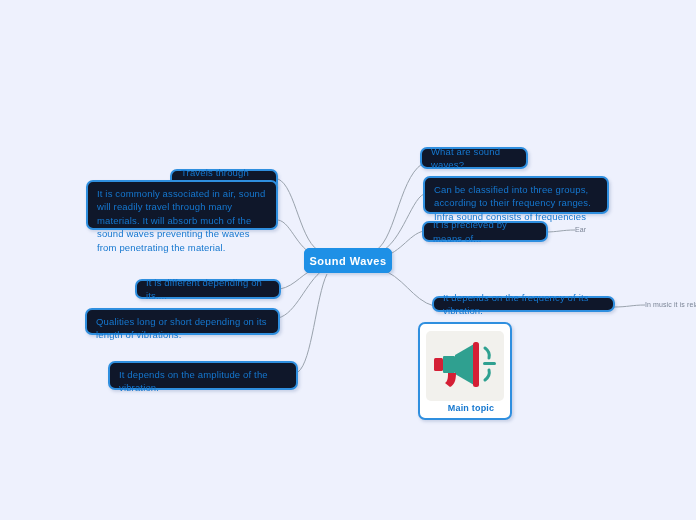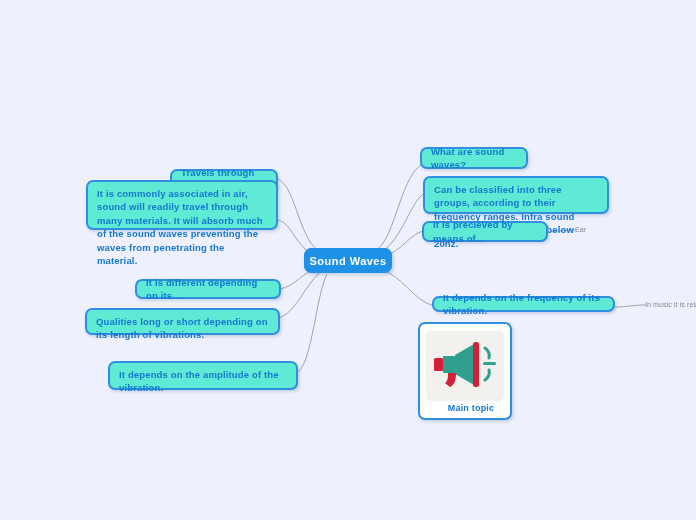--- a/index.html
+++ b/index.html
@@ -23,26 +23,26 @@
     position: absolute;
     left: 0;
     top: 0;
     width: 696px;
     height: 520px;
     pointer-events: none;
   }
   .node {
     position: absolute;
     box-sizing: border-box;
-    background: #5eead4;
+    background: #0f172a;
     border: 2px solid #2f8fdf;
     border-radius: 7px;
     color: #1577cf;
     font-size: 9.5px;
-    font-weight: bold;
+    font-weight: normal;
     line-height: 1.42;
     letter-spacing: 0.15px;
     box-shadow: 1.5px 2px 3px rgba(80, 110, 160, 0.22);
     padding: 5px 9px;
     z-index: 3;
     justify-content: center;
   }
   .node-center {
     position: absolute;
     box-sizing: border-box;
@@ -122,21 +122,21 @@
       <path d="M 614 307 C 628 307, 632 305, 645 305"></path>
 
       <path d="M 322 252 C 300 246, 296 186, 278 179"></path>
       <path d="M 320 256 C 298 254, 292 222, 278 220"></path>
       <path d="M 321 266 C 302 272, 296 286, 280 289"></path>
       <path d="M 323 270 C 306 282, 296 314, 278 318"></path>
       <path d="M 327 274 C 316 296, 312 362, 298 372"></path>
     </g>
   </svg>
 
-  <div class="node-center" style="left:304px; top:248px; width:88px; height:25px;border-radius:7px;">
+  <div class="node-center" style="left:304px; top:248px; width:88px; height:25px;">
     <span>Sound Waves</span>
   </div>
 
   <div class="node node-oneline" style="left:420px; top:147px; width:108px; height:22px;">
     <span>What are sound waves?</span>
   </div>
 
   <div class="node" style="left:423px; top:176px; width:186px; height:38px;">
     <span>Can be classified into three groups, according to their frequency ranges. Infra sound consists of frequencies below 20hz.</span>
   </div>

